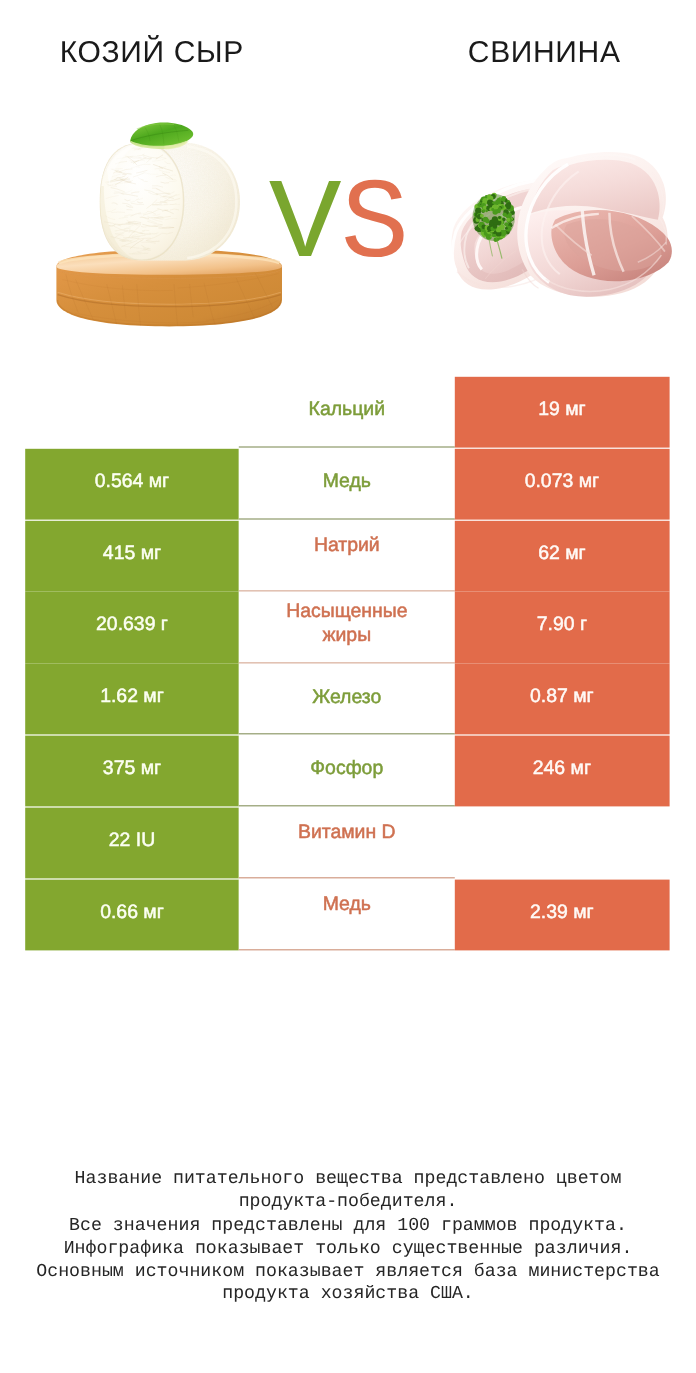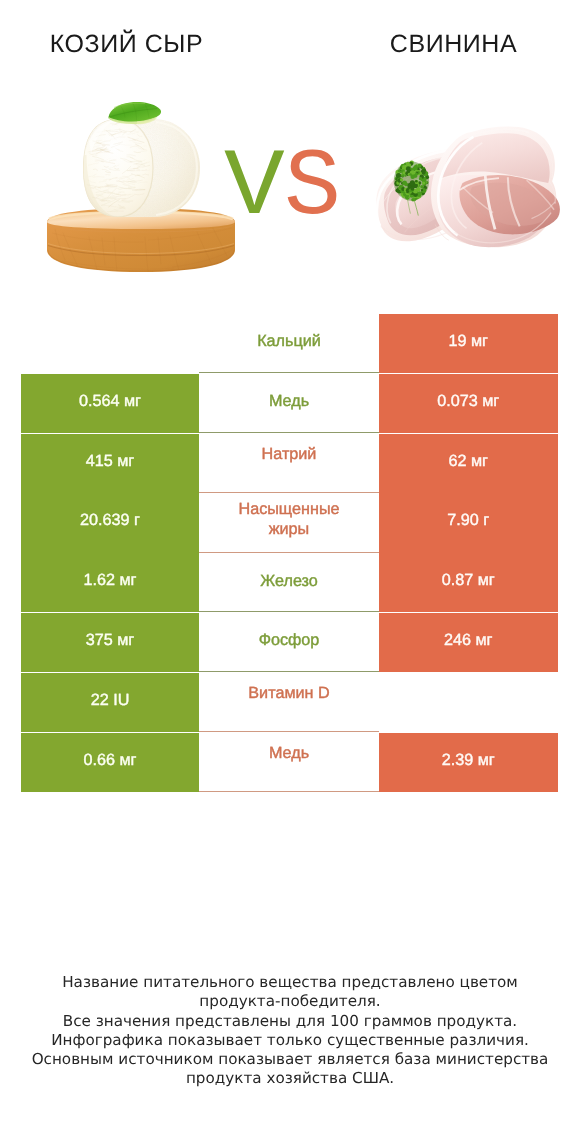--- a/index.html
+++ b/index.html
@@ -33,21 +33,21 @@
   .cell.l{left:0;width:178px;background:#83a72f;color:#fcfff2;-webkit-text-stroke:0.42px #fcfff2;padding-bottom:4px;}
   .cell.r{left:358px;width:178.5px;background:#e26b4a;color:#fffaf6;-webkit-text-stroke:0.42px #fffaf6;padding-bottom:4px;}
   .cell.m{left:178px;width:180px;background:#fff;line-height:20.3px;padding:0 28px;}
   .cell.m.g{padding-bottom:3px;color:#7d9d3a;-webkit-text-stroke:0.42px #7d9d3a;border-bottom:1px solid #8f9b6a;}
   .cell.m.o{padding-bottom:18px;color:#cf7151;-webkit-text-stroke:0.42px #cf7151;border-bottom:1px solid #d09a82;}
   .cell.m.two{padding-bottom:16px;padding-top:10px;}
 
   
   .foot{position:absolute;left:0;top:973px;width:580px;text-align:center;
         font-family:"DejaVu Sans",sans-serif;font-size:15.2px;line-height:19.3px;color:#262626;}
-  .foot div{white-space:nowrap;}
+  .foot div{white-space:nowrap;font-family:Liberation Mono, monospace;}
 </style>
 </head>
 <body>
 
 <div class="page">
 
   <div class="title left">Козий сыр</div>
   <div class="title right">Свинина</div>
 
   <div class="hero">

